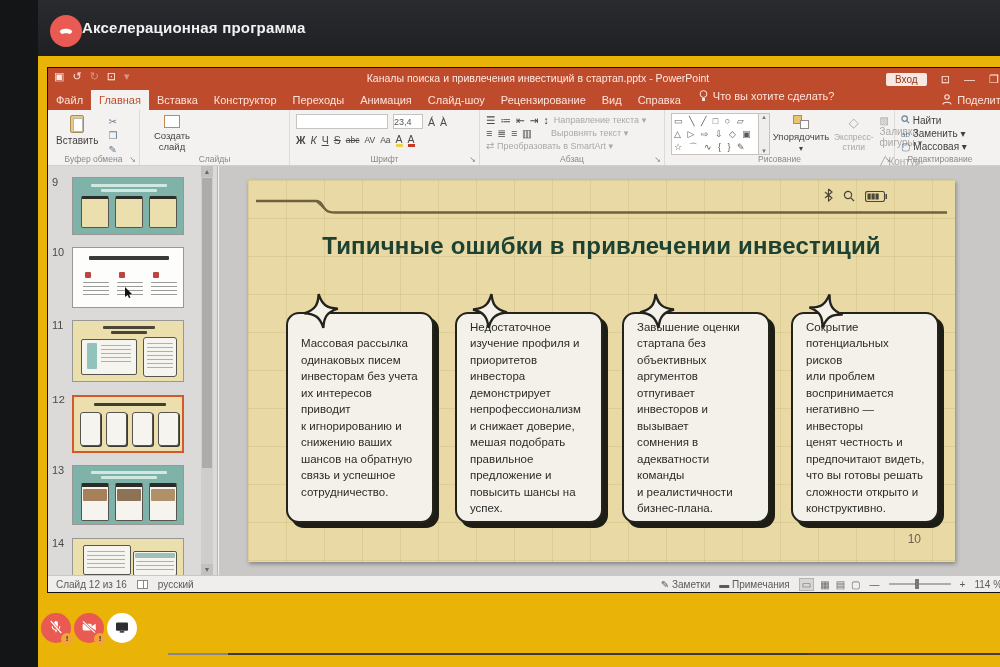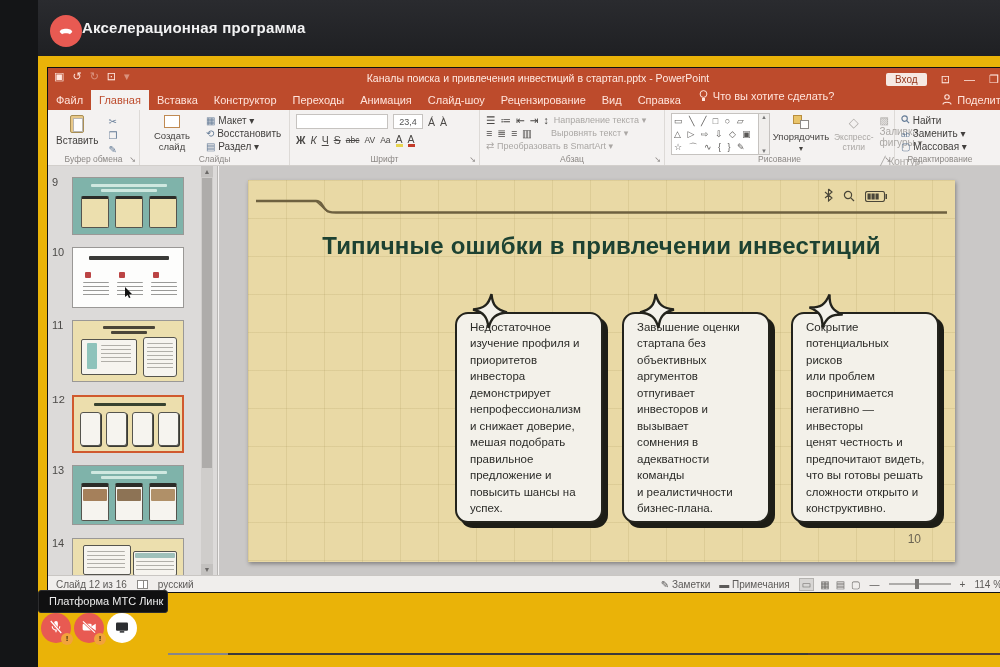--- a/index.html
+++ b/index.html
@@ -33,21 +33,21 @@
   .launcher{position:absolute;bottom:1px;right:3px;font-size:8px;color:#8b8784;cursor:pointer;}
   .rbtn{color:#413f3d;font-size:10px;cursor:pointer;}
   .rico{font-size:10px;color:#657c97;cursor:pointer;}
   .gray{color:#aaa7a4!important;}
   .rrow{display:flex;align-items:center;gap:5px;margin:1px 0;}
   .paste{display:inline-flex;flex-direction:column;align-items:center;gap:2px;margin:2px 2px 0 2px;cursor:pointer;}
   .clip{width:14px;height:18px;background:#e8c98a;border:1px solid #a98f55;border-radius:2px;position:relative;}
   .clip:after{content:"";position:absolute;left:2px;top:2px;width:8px;height:12px;background:#fdfdfc;border:1px solid #b9b6b2;}
   .newslide-ico{width:16px;height:13px;background:#fff;border:1px solid #c08a52;position:relative;margin:0 auto;}
   .fontbox{width:92px;height:15px;background:#fff;border:1px solid #c6c3c0;font-size:9px;color:#555;padding:0 2px;line-height:14px;}
-  .sizebox{width:30px;height:15px;background:#fff;border:1px solid #c6c3c0;font-size:9px;color:#555;text-align:center;line-height:14px;}
+  .sizebox{width:30px;height:15px;background:#fff;border:1px solid #c6c3c0;font-size:9px;color:#555;text-align:left;line-height:14px;}
   .fmt{font-size:10.5px;color:#4a4846;cursor:pointer;}
   .fmt b{font-weight:bold;}
   .colorA{position:relative;padding-bottom:1px;}
   .colorA:after{content:"";position:absolute;left:0;right:0;bottom:-1px;height:3px;}
   .colorA.red:after{background:#c33b28;}
   .colorA.yel:after{background:#e7d44e;}
   .shapesbox{width:88px;height:42px;background:#fff;border:1px solid #c6c3c0;padding:1px 2px;font-size:9px;color:#5a5856;line-height:13px;letter-spacing:2px;overflow:hidden;white-space:nowrap;}
   .shape-scroll{width:11px;height:42px;border:1px solid #c6c3c0;border-left:none;background:#f0eeec;display:flex;flex-direction:column;align-items:center;justify-content:space-between;font-size:6px;color:#777;}
   .arrange-ico{position:relative;width:16px;height:14px;margin:0 auto;}
   .arrange-ico i{position:absolute;width:9px;height:9px;display:block;}
@@ -185,25 +185,20 @@
         <span class="glabel">Буфер обмена</span>
         <span class="launcher">↘</span>
       </div>
 
       <div class="rgroup" style="width:150px;">
         <div style="display:flex;gap:8px;">
           <span class="paste" style="width:48px;">
             <span class="newslide-ico"></span>
             <span class="rbtn" style="text-align:center;font-size:9.5px;">Создать слайд</span>
           </span>
-          <span class="stack3">
-            <span class="rbtn"><span class="rico">▦</span> <span>Макет</span> ▾</span>
-            <span class="rbtn"><span class="rico">⟲</span> <span>Восстановить</span></span>
-            <span class="rbtn"><span class="rico">▤</span> <span>Раздел</span> ▾</span>
-          </span>
         </div>
         <span class="glabel">Слайды</span>
       </div>
 
       <div class="rgroup" style="width:190px;">
         <div class="rrow">
           <span class="fontbox"></span>
           <span class="sizebox">23,4</span>
           <span class="fmt">А́</span>
           <span class="fmt">А̀</span>
@@ -392,20 +387,34 @@
 
           <span class="deco">
             <svg width="707" height="42" viewBox="0 0 707 42">
                 <path d="M8,21 H68 C74,21 73,25 77,29 C80,32 82,32.5 88,32.5 H699" fill="none" stroke="#6e6140" stroke-width="2.4"></path>
                 <path d="M68,21 L80,32" fill="none" stroke="#6e6140" stroke-width="1.6"></path>
               </svg>
           </span>
 
           <div class="slide-title">Типичные ошибки в привлечении инвестиций</div>
 
+          <div class="card" style="left:38px;">
+            <span class="star"><svg width="42" height="42" viewBox="-21 -21 42 42">
+                  <path d="M0,-17 C2,-6 6,-2 17,0 C6,2 2,6 0,17 C-2,6 -6,2 -17,0 C-6,-2 -2,-6 0,-17 Z" fill="#f3f1ea" stroke="#23231c" stroke-width="2.4" transform="rotate(-8)"></path>
+                </svg></span>
+            <span class="txt">Массовая рассылка
+одинаковых писем
+инвесторам без учета
+их интересов приводит
+к игнорированию и
+снижению ваших
+шансов на обратную
+связь и успешное
+сотрудничество.</span>
+          </div>
           <div class="card" style="left:207px;">
             <span class="star"><svg width="42" height="42" viewBox="-21 -21 42 42">
                   <path d="M0,-17 C2,-6 6,-2 17,0 C6,2 2,6 0,17 C-2,6 -6,2 -17,0 C-6,-2 -2,-6 0,-17 Z" fill="#f3f1ea" stroke="#23231c" stroke-width="2.4" transform="rotate(5)"></path>
                 </svg></span>
             <span class="txt">Недостаточное
 изучение профиля и
 приоритетов инвестора
 демонстрирует
 непрофессионализм
 и снижает доверие,
@@ -475,21 +484,20 @@
         <span class="zslider">
             <span class="hd"></span>
           </span>
         <span>+</span>
         <span>114 %</span>
         <span>☐</span>
       </div>
     </div>
   </div>
 
-  <div class="tooltip">Платформа МТС Линк</div>
 
   <div class="callbar">
     <button class="cbtn red">
       <span><svg width="18" height="18" viewBox="0 0 24 24">
             <rect x="9.5" y="4" width="5" height="9" rx="2.5" fill="#fff"></rect>
             <path d="M7,11 a5,5 0 0 0 10,0" fill="none" stroke="#fff" stroke-width="1.6"></path>
             <line x1="12" y1="16" x2="12" y2="19" stroke="#fff" stroke-width="1.6"></line>
             <line x1="5" y1="4" x2="19" y2="20" stroke="#e85a52" stroke-width="3.4"></line>
             <line x1="5" y1="4" x2="19" y2="20" stroke="#fff" stroke-width="1.6"></line>
           </svg></span>

